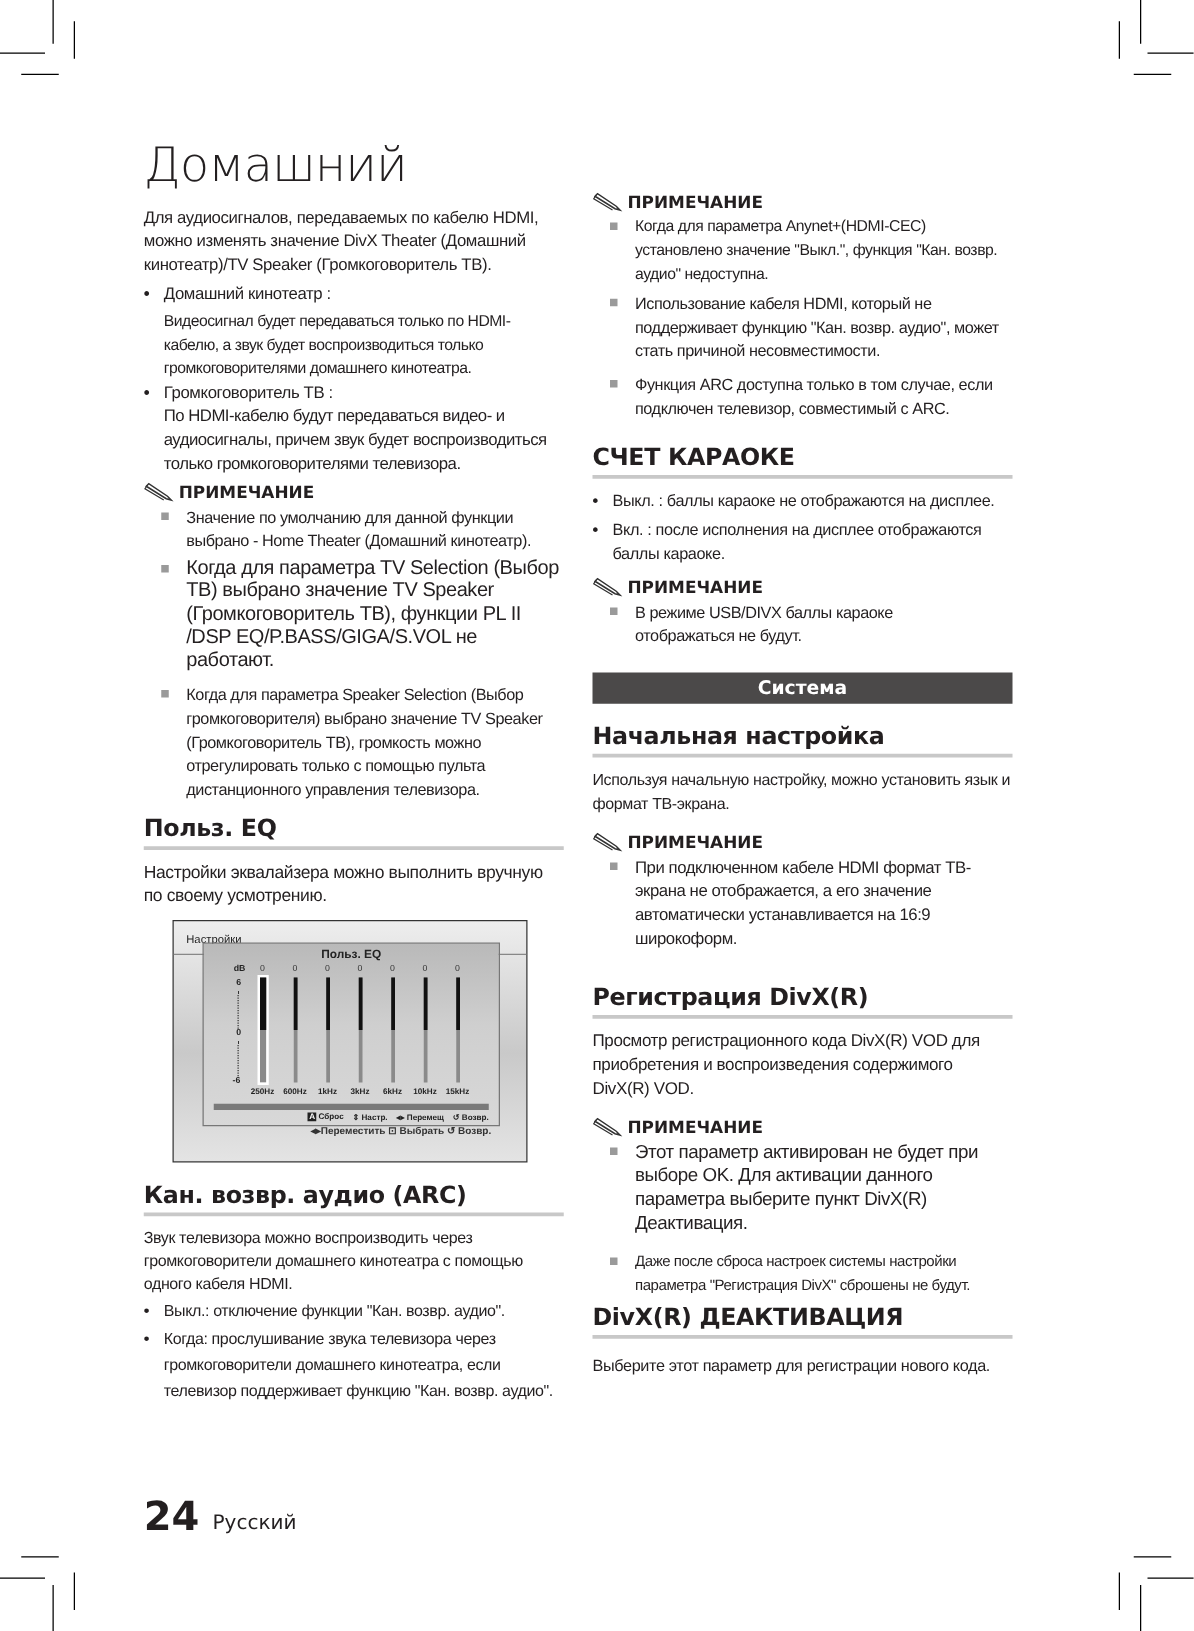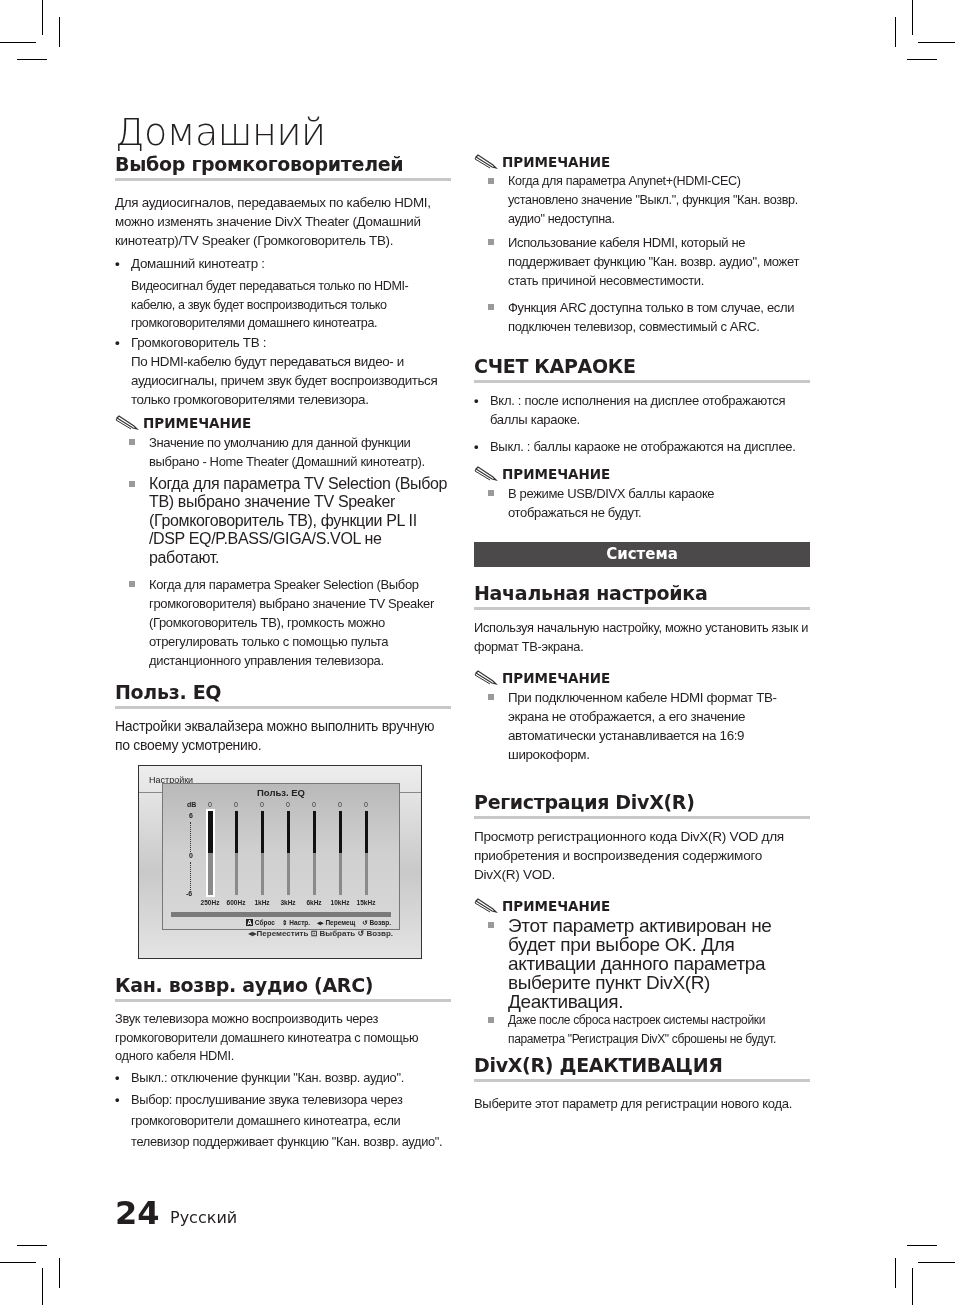--- a/index.html
+++ b/index.html
@@ -67,21 +67,20 @@
   <div class="crop" style="left:912px;top:1268px;width:1px;height:37px"></div>
   <div class="crop" style="left:895px;top:1258px;width:1px;height:30px"></div>
   <div class="crop" style="left:918px;top:1262px;width:37px;height:1px"></div>
   <div class="crop" style="left:907px;top:1245px;width:30px;height:1px"></div>
 </div>
 
 <div class="title">Домашний</div>
 
 <div class="col col-left">
   <section>
-    <h2 class="h2">Выбор громкоговорителей</h2>
     <p class="body" style="margin-top:12px">Для аудиосигналов, передаваемых по кабелю HDMI, можно изменять значение DivX Theater (Домашний кинотеатр)/TV Speaker (Громкоговоритель ТВ).</p>
     <div class="bullet" style="margin-top:4px"><b>Домашний кинотеатр :</b></div>
     <div class="sub" style="margin-top:4px">Видеосигнал будет передаваться только по HDMI-кабелю, а звук будет воспроизводиться только громкоговорителями домашнего кинотеатра.</div>
     <div class="bullet"><b>Громкоговоритель ТВ :</b></div>
     <div class="sub" style="font-size:13.4px;line-height:19px">По HDMI-кабелю будут передаваться видео- и аудиосигналы, причем звук будет воспроизводиться только громкоговорителями телевизора.</div>
     <div class="note-h">
       <svg viewBox="0 0 24 16">
           <path d="M2 3 L18 13 L22 14 L19 11 L4 1 Z" fill="none" stroke="#333" stroke-width="1.2"></path>
           <path d="M3 2 L1 5 L16 14" fill="none" stroke="#333" stroke-width="1"></path>
         </svg>
@@ -166,42 +165,42 @@
           <span><span>↺</span> <span>Возвр.</span></span>
         </div>
       </div>
     </div>
   </section>
 
   <section style="margin-top:14px">
     <h2 class="h2">Кан. возвр. аудио (ARC)</h2>
     <p class="body" style="font-size:12.8px;line-height:18.5px">Звук телевизора можно воспроизводить через громкоговорители домашнего кинотеатра с помощью одного кабеля HDMI.</p>
     <div class="bullet" style="font-size:12.8px;margin-top:2px"><b>Выкл.</b><span>: отключение функции "Кан. возвр. аудио".</span></div>
-    <div class="bullet" style="font-size:12.8px;line-height:21px;margin-top:2px"><b>Выбор</b><span>: прослушивание звука телевизора через громкоговорители домашнего кинотеатра, если телевизор поддерживает функцию "Кан. возвр. аудио".</span></div>
+    <div class="bullet" style="font-size:12.8px;line-height:21px;margin-top:2px"><b>Когда</b><span>: прослушивание звука телевизора через громкоговорители домашнего кинотеатра, если телевизор поддерживает функцию "Кан. возвр. аудио".</span></div>
   </section>
 </div>
 
 <div class="col col-right">
   <section>
     <div class="note-h" style="margin-top:2px">
       <svg viewBox="0 0 24 16">
           <path d="M2 3 L18 13 L22 14 L19 11 L4 1 Z" fill="none" stroke="#333" stroke-width="1.2"></path>
           <path d="M3 2 L1 5 L16 14" fill="none" stroke="#333" stroke-width="1"></path>
         </svg>
       <span>ПРИМЕЧАНИЕ</span>
     </div>
     <div class="note-item" style="font-size:12.6px;line-height:19px">Когда для параметра Anynet+(HDMI-CEC) установлено значение "Выкл.", функция "Кан. возвр. аудио" недоступна.</div>
     <div class="note-item">Использование кабеля HDMI, который не поддерживает функцию "Кан. возвр. аудио", может стать причиной несовместимости.</div>
     <div class="note-item" style="margin-top:8px">Функция ARC доступна только в том случае, если подключен телевизор, совместимый с ARC.</div>
   </section>
 
   <section style="margin-top:18px">
     <h2 class="h2">СЧЕТ КАРАОКЕ</h2>
+    <div class="bullet" style="margin-top:8px;font-size:13px"><b>Выкл.</b><span> : баллы караоке не отображаются на дисплее.</span></div>
     <div class="bullet" style="margin-top:4px;font-size:13px;padding-right:20px"><b>Вкл.</b><span> : после исполнения на дисплее отображаются баллы караоке.</span></div>
-    <div class="bullet" style="margin-top:8px;font-size:13px"><b>Выкл.</b><span> : баллы караоке не отображаются на дисплее.</span></div>
     <div class="note-h" style="margin-top:10px">
       <svg viewBox="0 0 24 16">
           <path d="M2 3 L18 13 L22 14 L19 11 L4 1 Z" fill="none" stroke="#333" stroke-width="1.2"></path>
           <path d="M3 2 L1 5 L16 14" fill="none" stroke="#333" stroke-width="1"></path>
         </svg>
       <span>ПРИМЕЧАНИЕ</span>
     </div>
     <div class="note-item" style="padding-right:80px">В режиме USB/DIVX баллы караоке отображаться не будут.</div>
   </section>
 
@@ -223,21 +222,21 @@
   <section style="margin-top:26px">
     <h2 class="h2">Регистрация DivX(R)</h2>
     <p class="body" style="font-size:13.6px">Просмотр регистрационного кода DivX(R) VOD для приобретения и воспроизведения содержимого DivX(R) VOD.</p>
     <div class="note-h" style="margin-top:14px">
       <svg viewBox="0 0 24 16">
           <path d="M2 3 L18 13 L22 14 L19 11 L4 1 Z" fill="none" stroke="#333" stroke-width="1.2"></path>
           <path d="M3 2 L1 5 L16 14" fill="none" stroke="#333" stroke-width="1"></path>
         </svg>
       <span>ПРИМЕЧАНИЕ</span>
     </div>
-    <div class="note-item" style="font-size:19px;margin-bottom:0">Этот параметр активирован не будет при выборе OK. Для активации данного параметра выберите пункт DivX(R) Деактивация.</div>
+    <div class="note-item" style="font-size:15px;margin-bottom:12px">Этот параметр активирован не будет при выборе OK. Для активации данного параметра выберите пункт DivX(R) Деактивация.</div>
     <div class="note-item" style="font-size:12px">Даже после сброса настроек системы настройки параметра "Регистрация DivX" сброшены не будут.</div>
   </section>
 
   <section style="">
     <h2 class="h2">DivX(R) ДЕАКТИВАЦИЯ</h2>
     <p class="body" style="font-size:13px;margin-top:12px;line-height:20px">Выберите этот параметр для регистрации нового кода.</p>
   </section>
 </div>
 
 <div class="page-num">24</div>

